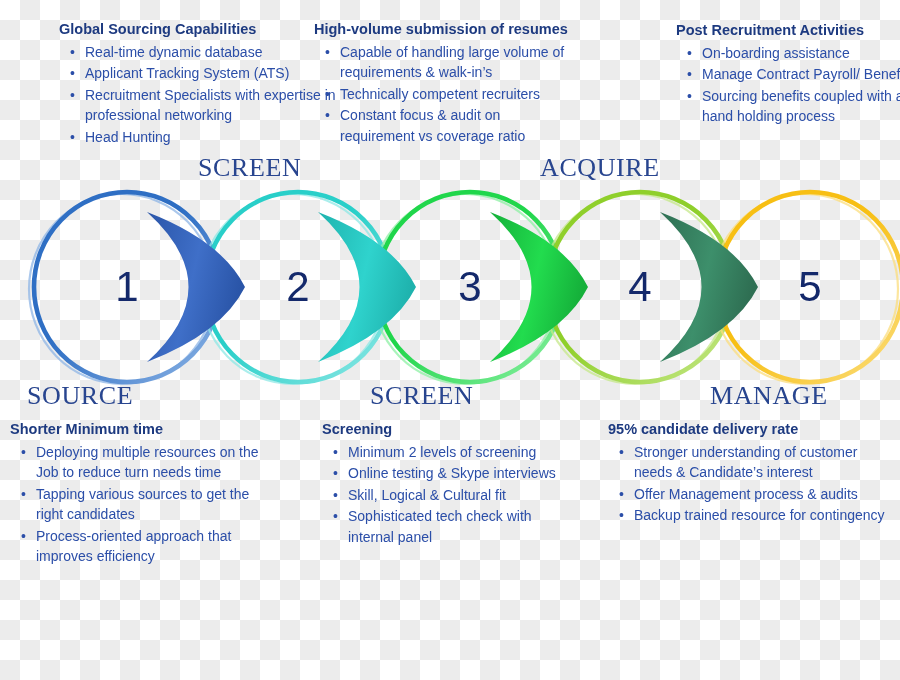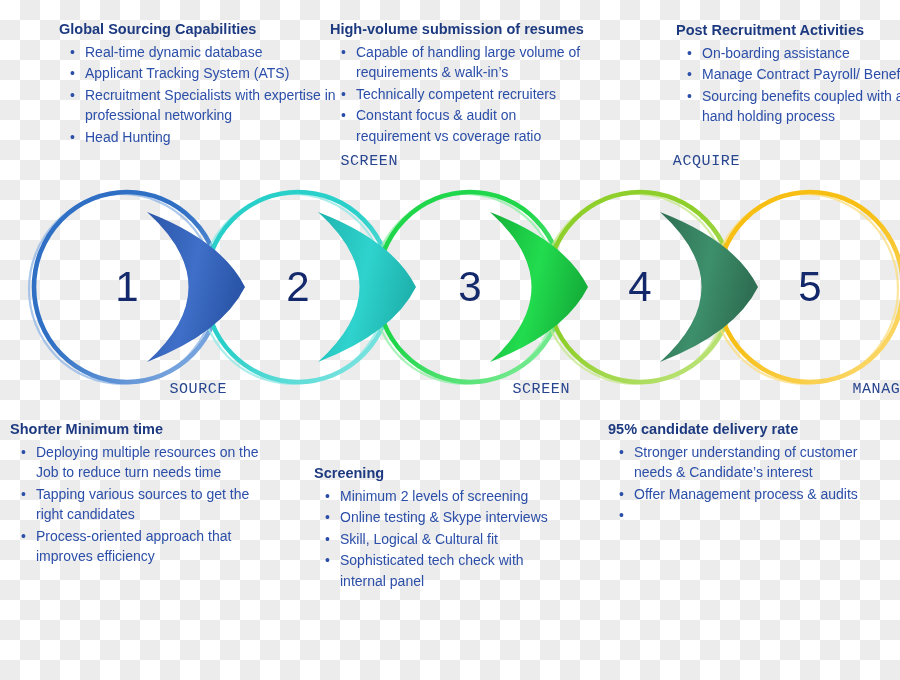--- a/index.html
+++ b/index.html
@@ -73,45 +73,45 @@
     text-align: center;
     font-size: 42px;
     font-weight: normal;
     color: #14296b;
     font-family: "Liberation Sans", sans-serif;
     top: 108px;
   }
   .stage-label {
     position: absolute;
     width: 200px;
-    text-align: right;
-    font-size: 15px;
+    text-align: left;
+    font-size: 26px;
     letter-spacing: 0.6px;
     color: #28458f;
-    font-family: Liberation Mono, monospace;
+    font-family: Liberation Serif, serif;
   }
   .stage-label.above { top: -2px; }
   .stage-label.below { top: 226px; }
 </style>
 </head>
 <body>
 
 <div id="canvas">
 
   <div class="block" id="block-top-left" style="left:12px; top:20px; width:300px;margin-left:47px;">
     <div class="heading">Global Sourcing Capabilities</div>
     <ul>
         <li><span class="bullet">•</span><span>Real-time dynamic database</span></li>
         <li><span class="bullet">•</span><span>Applicant Tracking System (ATS)</span></li>
         <li><span class="bullet">•</span><span>Recruitment Specialists with expertise in professional networking</span></li>
         <li><span class="bullet">•</span><span>Head Hunting</span></li>
       </ul>
   </div>
 
-  <div class="block" id="block-top-center" style="left:330px; top:20px; width:252px;">
+  <div class="block" id="block-top-center" style="left:314px; top:20px; width:252px;">
     <div class="heading">High-volume submission of resumes</div>
     <ul>
         <li><span class="bullet">•</span><span>Capable of handling large volume of requirements &amp; walk-in’s</span></li>
         <li><span class="bullet">•</span><span>Technically competent recruiters</span></li>
         <li><span class="bullet">•</span><span>Constant focus &amp; audit on requirement vs coverage ratio</span></li>
       </ul>
   </div>
 
   <div class="block" id="block-top-right" style="left:636px; top:21px; width:258px;margin-left:40px;">
     <div class="heading">Post Recruitment Activities</div>
@@ -208,32 +208,32 @@
 
   <div class="block" id="block-bottom-left" style="left:10px; top:420px; width:268px;">
     <div class="heading">Shorter Minimum time</div>
     <ul>
         <li><span class="bullet">•</span><span>Deploying multiple resources on the Job to reduce turn needs time</span></li>
         <li><span class="bullet">•</span><span>Tapping various sources to get the right candidates</span></li>
         <li><span class="bullet">•</span><span>Process-oriented approach that improves efficiency</span></li>
       </ul>
   </div>
 
-  <div class="block" id="block-bottom-center" style="left:314px; top:420px; width:248px;margin-top:44px;">
+  <div class="block" id="block-bottom-center" style="left:322px; top:420px; width:248px;">
     <div class="heading">Screening</div>
     <ul>
         <li><span class="bullet">•</span><span>Minimum 2 levels of screening</span></li>
         <li><span class="bullet">•</span><span>Online testing &amp; Skype interviews</span></li>
         <li><span class="bullet">•</span><span>Skill, Logical &amp; Cultural fit</span></li>
         <li><span class="bullet">•</span><span>Sophisticated tech check with internal panel</span></li>
       </ul>
   </div>
 
   <div class="block" id="block-bottom-right" style="left:608px; top:420px; width:282px;">
     <div class="heading">95% candidate delivery rate</div>
     <ul>
         <li><span class="bullet">•</span><span>Stronger understanding of customer needs &amp; Candidate’s interest</span></li>
         <li><span class="bullet">•</span><span>Offer Management process &amp; audits</span></li>
-        <li><span class="bullet">•</span></li>
+        <li><span class="bullet">•</span><span>Backup trained resource for contingency</span></li>
       </ul>
   </div>
 
 </div>
 
 </body></html>

